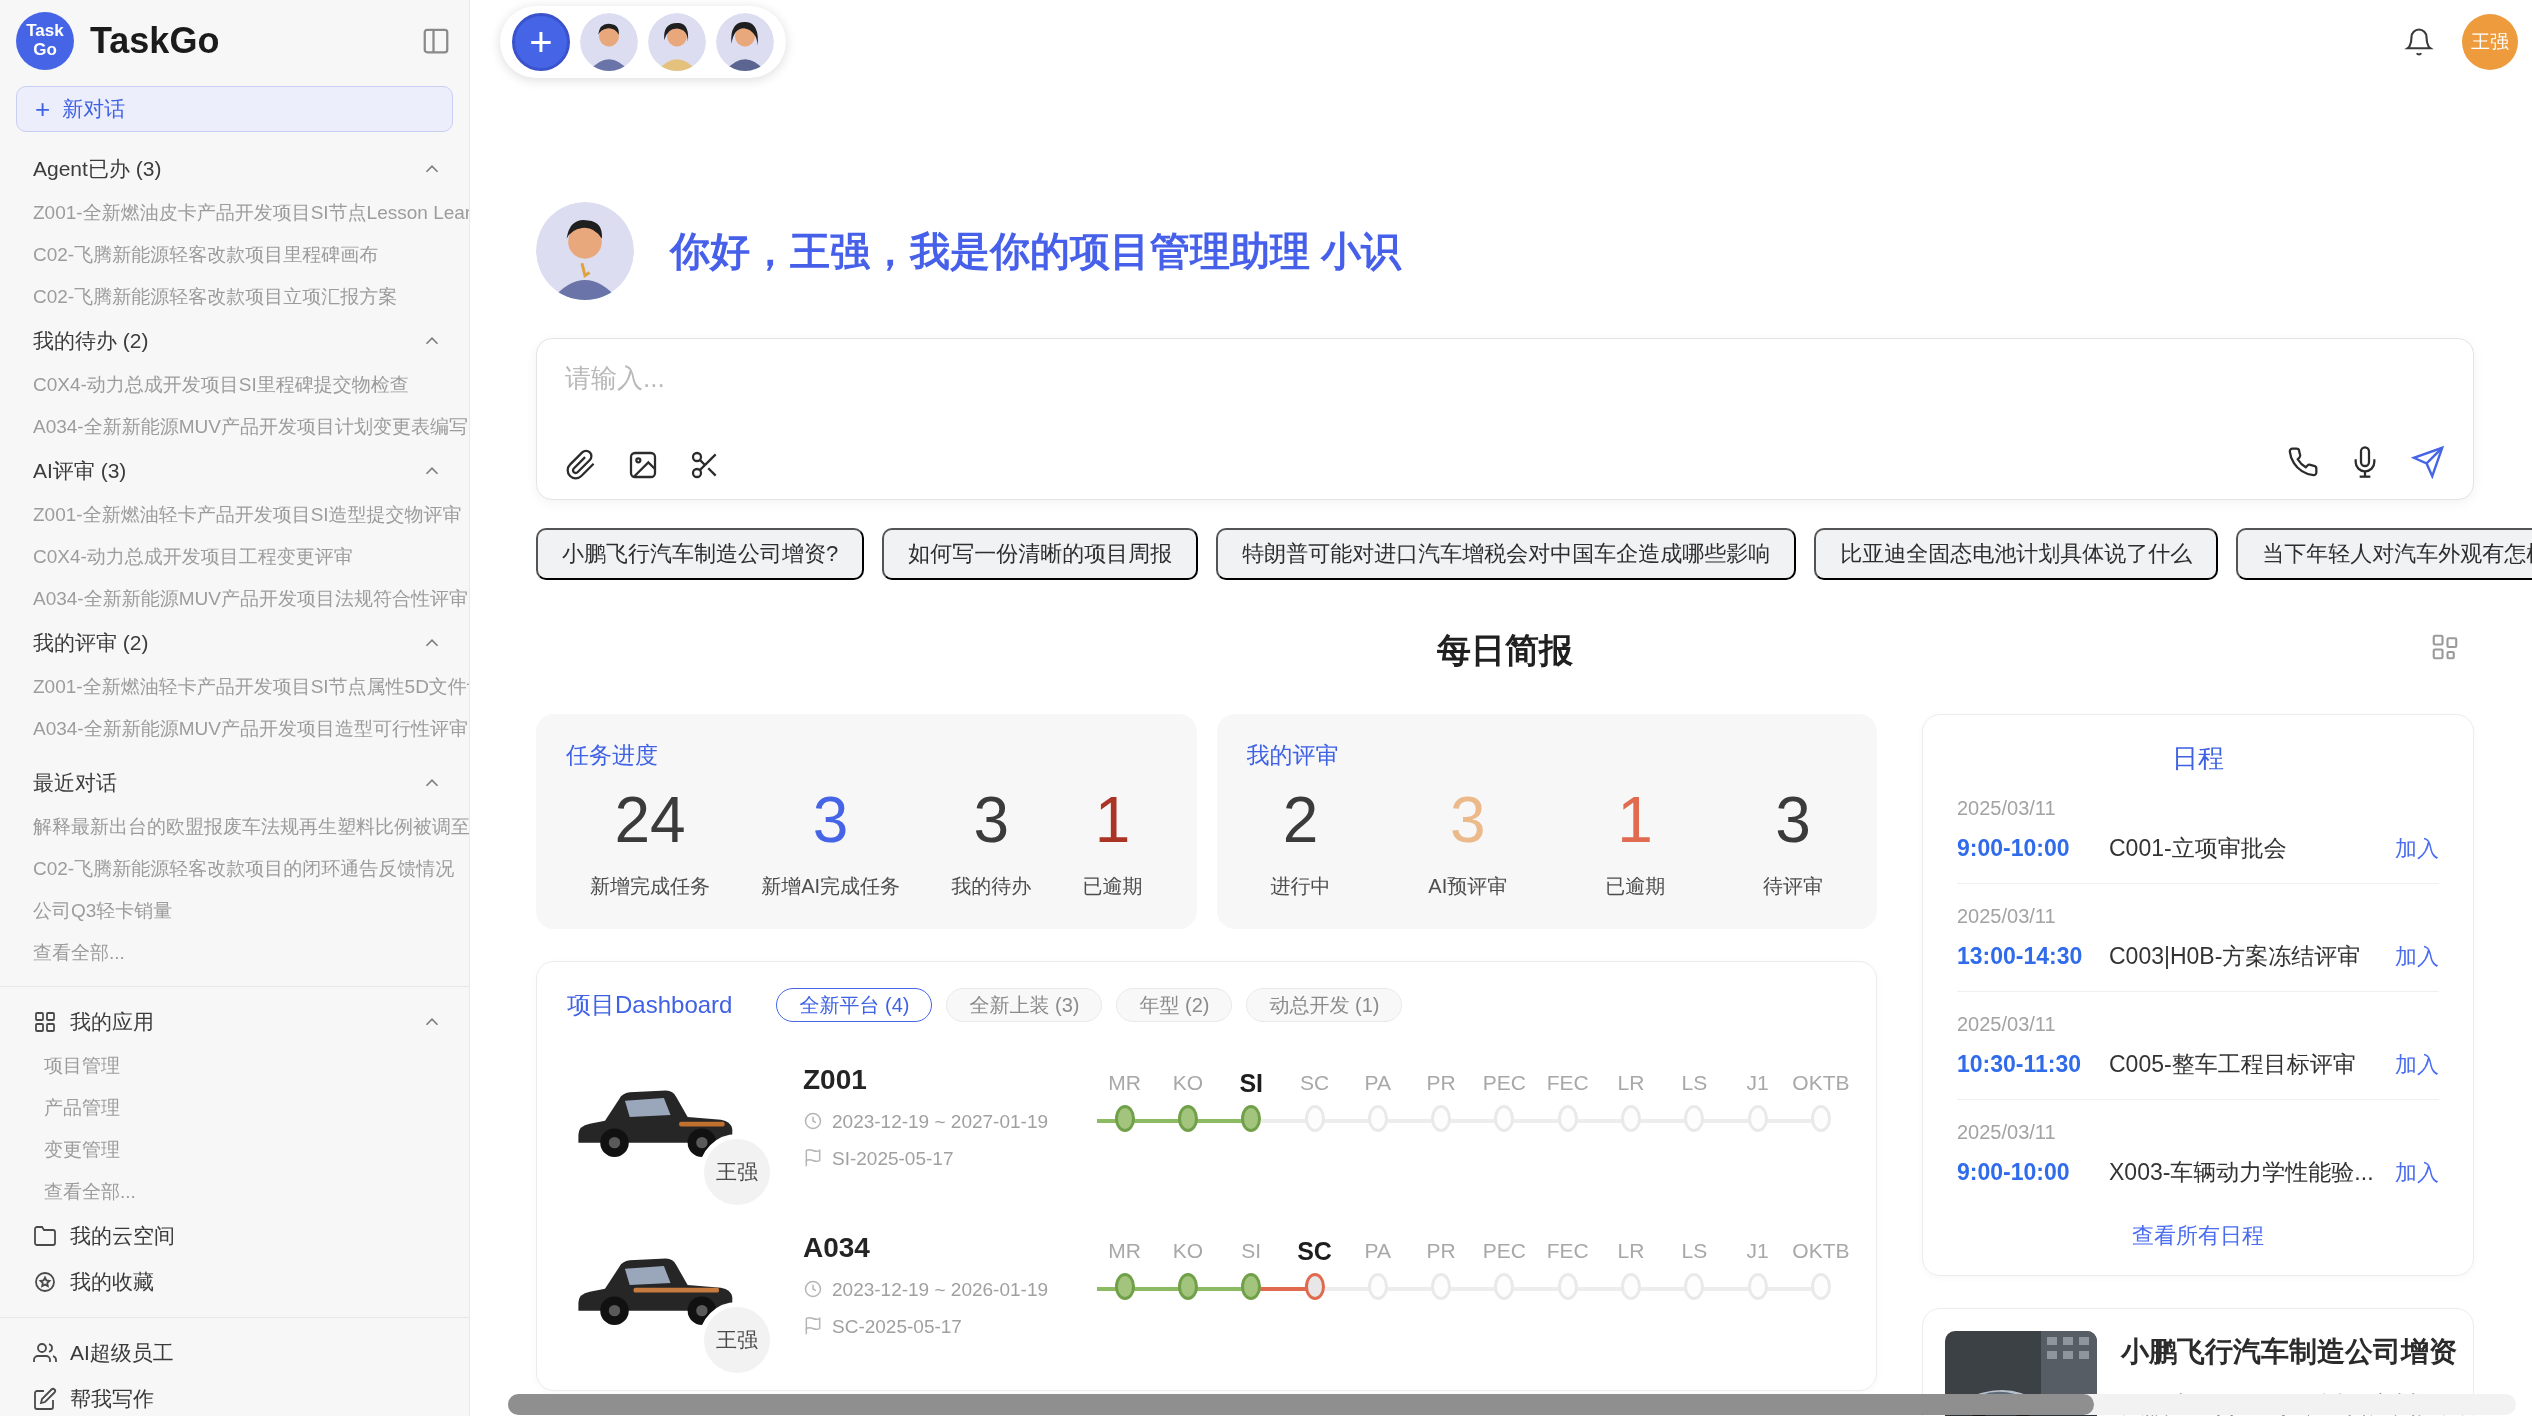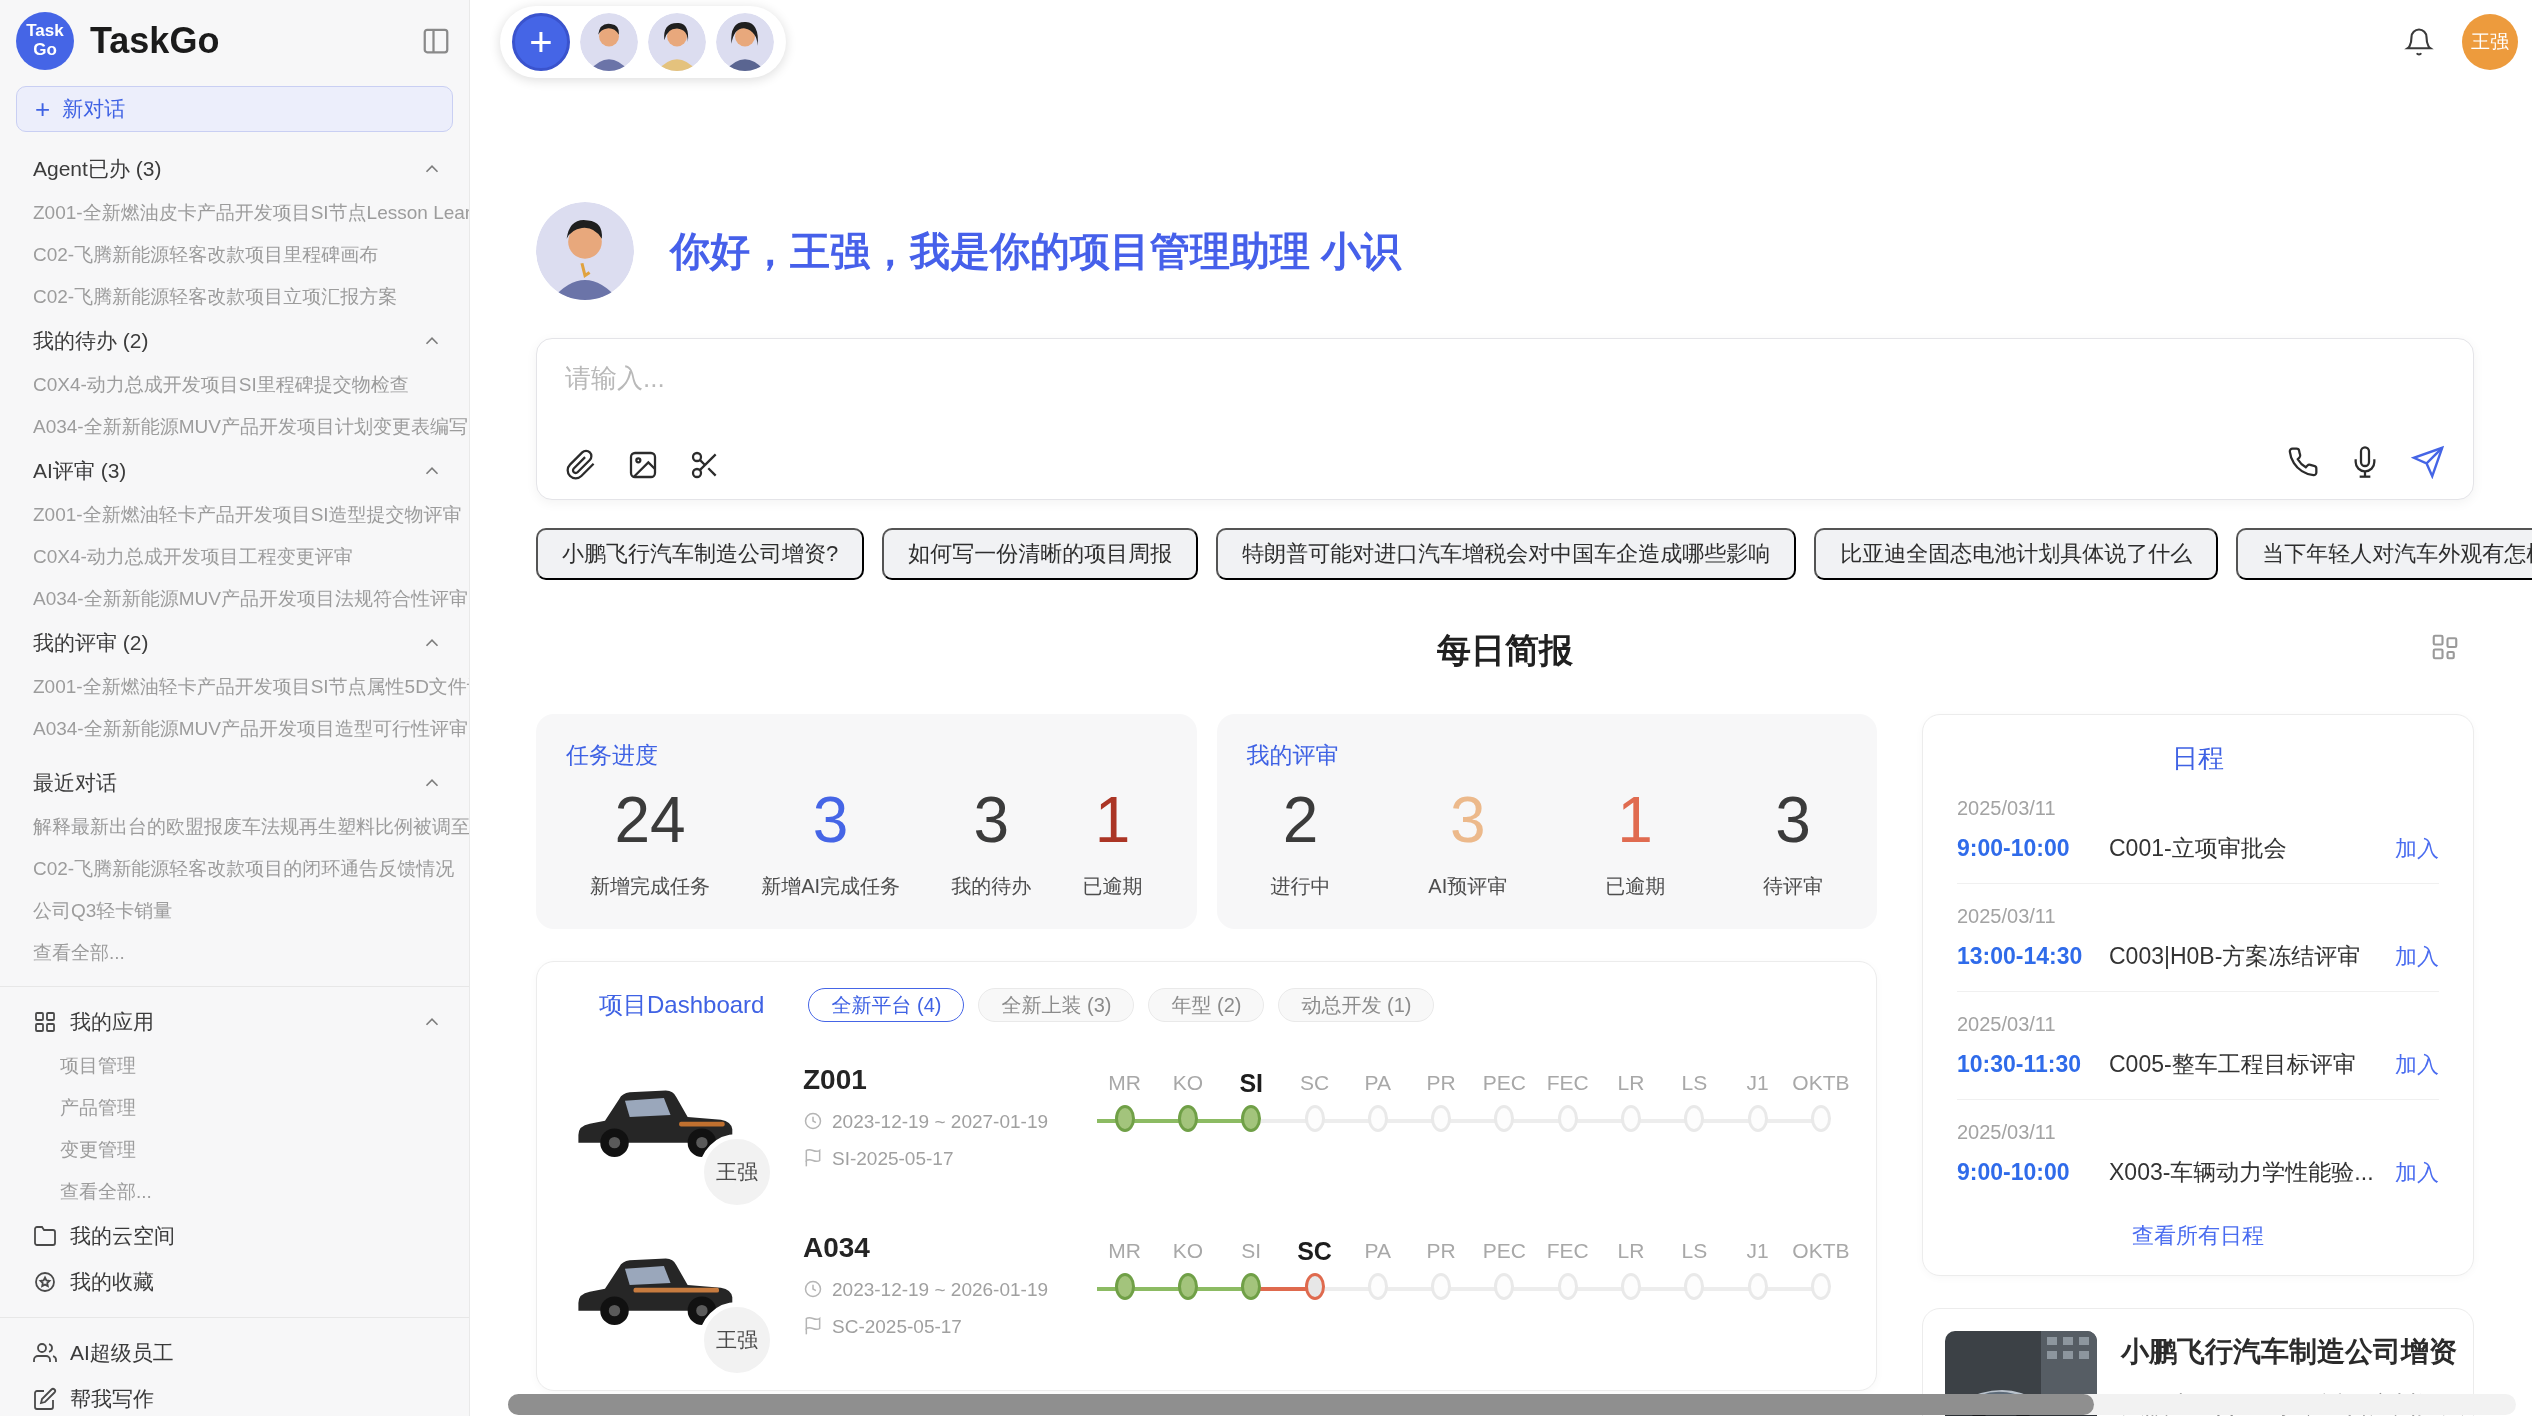--- a/index.html
+++ b/index.html
@@ -13,21 +13,21 @@
   .logo { width:58px; height:58px; border-radius:50%; background:#4565e6; color:#fff; font-size:17px; line-height:1.1; display:flex; flex-direction:column; align-items:center; justify-content:center; font-weight:600; flex:none; }
   .app-title { font-size:36px; font-weight:700; color:#1b1b1b; flex:1; }
   .icon-btn { color:#8a8a8a; background:none; border:none; cursor:pointer; display:flex; }
   .new-chat { margin:8px 16px 14px; height:46px; border-radius:10px; background:#eceefb; border:1px solid #c9cff3; color:#3f62e4; font-size:21px; display:flex; align-items:center; gap:12px; padding:0 18px; cursor:pointer; }
   .new-chat .plus { font-size:26px; line-height:1; }
   .side-list { flex:1; overflow:hidden; }
   .sec-head { display:flex; align-items:center; height:46px; padding:0 26px 0 33px; font-size:21px; color:#3c3c3c; cursor:pointer; }
   .sec-head .chev { margin-left:auto; color:#7d7d7d; display:flex; }
   .sec-head .h-icon { margin-right:13px; color:#4a4a4a; display:flex; }
   .side-item { height:42px; line-height:42px; padding:0 8px 0 33px; font-size:19px; color:#9c9c9c; white-space:nowrap; overflow:hidden; cursor:pointer; }
-  .side-item.sub { padding-left:60px; }
+  .side-item.sub { padding-left:44px; }
   .sdivider { height:1px; background:#e7e7e7; margin:12px 0; }
   .nav-row { height:46px; display:flex; align-items:center; gap:13px; padding:0 26px 0 33px; font-size:21px; color:#3a3a3a; cursor:pointer; }
   .nav-row .n-icon { color:#4a4a4a; display:flex; }
 
   
   main { flex:1; position:relative; display:flex; flex-direction:column; overflow:hidden; }
   .top-row { display:flex; align-items:flex-start; padding:6px 14px 0 30px; height:80px; flex:none; }
   .conv-pill { display:flex; align-items:center; gap:10px; background:#fff; border-radius:44px; padding:7px 12px; box-shadow:0 2px 12px rgba(0,0,0,.14); }
   .plus-btn { width:58px; height:58px; border-radius:50%; background:#4565e6; border:3px solid #3a53cd; color:#fff; font-size:40px; line-height:1; display:flex; align-items:center; justify-content:center; cursor:pointer; flex:none; }
   .avatar { width:58px; height:58px; border-radius:50%; overflow:hidden; flex:none; cursor:pointer; }
@@ -64,21 +64,21 @@
   .stat-card h3 { font-size:23px; color:#3f62e4; font-weight:500; }
   .stat-row { display:flex; justify-content:space-between; padding:0 24px; margin-top:12px; }
   .stat { text-align:center; }
   .stat .v { font-size:64px; font-weight:500; display:block; }
   .stat .l { font-size:20px; color:#4d4d4d; margin-top:16px; display:block; }
   .v.st-dark { color:#3b3b3b; } .v.st-blue { color:#4565e6; } .v.st-red { color:#ab3525; }
   .v.st-tan { color:#ecb98b; } .v.st-salmon { color:#e06b50; }
 
   .dashboard { margin-top:32px; border:1px solid #ececec; border-radius:18px; height:430px; padding:26px 30px; overflow:hidden; box-shadow:0 2px 8px rgba(0,0,0,.03); background:#fff; }
   .dash-head { display:flex; align-items:center; gap:44px; }
-  .dash-title { font-size:24px; color:#3f62e4;margin-left:32px; }
+  .dash-title { font-size:24px; color:#3f62e4; }
   .tabs { display:flex; gap:14px; }
   .tab { height:34px; padding:0 22px; border-radius:21px; font-size:20px; display:flex; align-items:center; cursor:pointer; background:#fff; }
   .tab.st-active { border:1px solid #4565e6; color:#3f62e4; }
   .tab.st-idle { border:1px solid #e9e9e9; color:#8b8b8b; background:#f8f8f8; }
 
   .project-row { display:flex; margin-top:40px; }
   .project-row + .project-row { margin-top:58px; }
   .car-wrap { width:190px; height:110px; position:relative; flex:none; }
   .owner-badge { position:absolute; right:-18px; bottom:-38px; width:76px; height:76px; border-radius:50%; background:#f2f2f2; display:flex; align-items:center; justify-content:center; font-size:21px; color:#4a4a4a; border:5px solid #fff; }
   .proj-info { margin-left:46px; width:290px; flex:none; }

